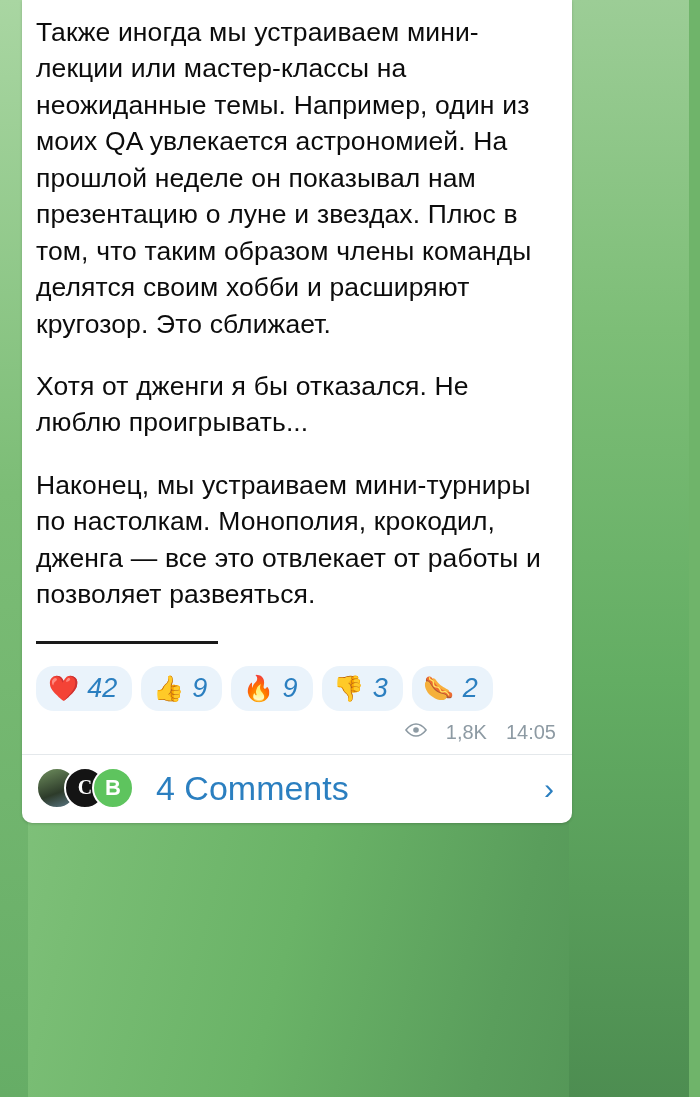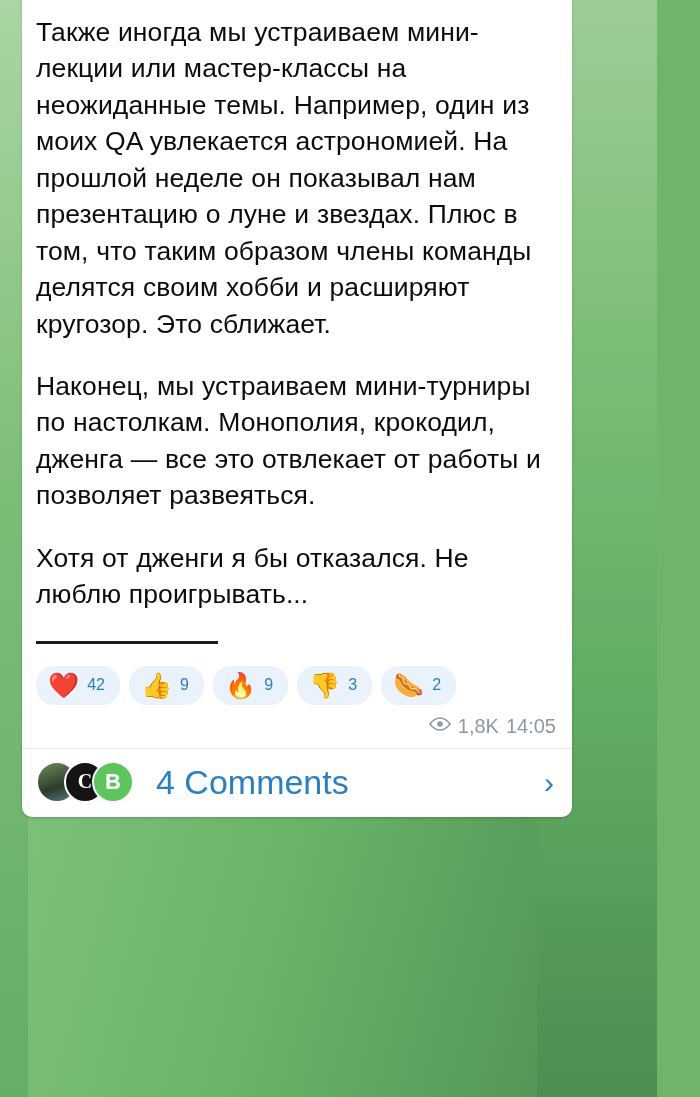--- a/index.html
+++ b/index.html
@@ -12,20 +12,21 @@
     overflow: hidden;
     font-family: "Liberation Sans", sans-serif;
     background: #6fb46a;
   }
   .screen {
     position: relative;
     width: 657px;
     height: 1097px;
     background: linear-gradient(105deg, #8fc98a 0%, #79bd74 32%, #6ab367 55%, #5a9e5c 78%, #4f8f53 100%);
     overflow: hidden;
+    padding-left: 32px;
   }
   .bg-stripe-left {
     position: absolute;
     left: 0; top: 0;
     width: 28px; height: 100%;
     background: linear-gradient(180deg, #a9d6a2, #7cbd76 45%, #66ad66 100%);
   }
   .bg-stripe-right {
     position: absolute;
     right: 0; top: 0;
@@ -87,30 +88,31 @@
     background: #eaf3fb;
     border-radius: 18px;
     padding: 7px 15px 7px 12px;
     min-width: 0;
   }
   .reaction .emoji {
     font-size: 25px;
     line-height: 1;
   }
   .reaction .count {
-    font-size: 16px;
+    font-size: 27px;
     color: #2b7fc0;
     font-weight: 500;
+    font-style: italic;
   }
 
   .meta-row {
     display: flex;
     justify-content: flex-end;
     align-items: center;
-    gap: 7px;
+    gap: 19px;
     padding: 4px 16px 10px 14px;
     margin-left: 43px;
   }
   .eye-icon { display: block; }
   .views-text, .time-text {
     font-size: 20px;
     color: #8d9aa3;
   }
 
   .comments-bar {
@@ -160,22 +162,22 @@
 <body>
 
 <div class="screen">
   <div class="bg-stripe-left"></div>
   <div class="bg-stripe-right"></div>
 
   <div class="message-bubble">
 
     <div class="msg-body">
       <p class="para">Также иногда мы устраиваем мини-лекции или мастер-классы на неожиданные темы. Например, один из моих QA увлекается астрономией. На прошлой неделе он показывал нам презентацию о луне и звездах. Плюс в том, что таким образом члены команды делятся своим хобби и расширяют кругозор. Это сближает.</p>
+      <p class="para">Хотя от дженги я бы отказался. Не люблю проигрывать...</p>
       <p class="para">Наконец, мы устраиваем мини-турниры по настолкам. Монополия, крокодил, дженга — все это отвлекает от работы и позволяет развеяться.</p>
-      <p class="para">Хотя от дженги я бы отказался. Не люблю проигрывать...</p>
 
       <div class="divider-line"></div>
 
     </div>
 
     <div class="reactions">
       <div class="reaction">
         <span class="emoji">❤️</span>
         <span class="count">42</span>
       </div>

